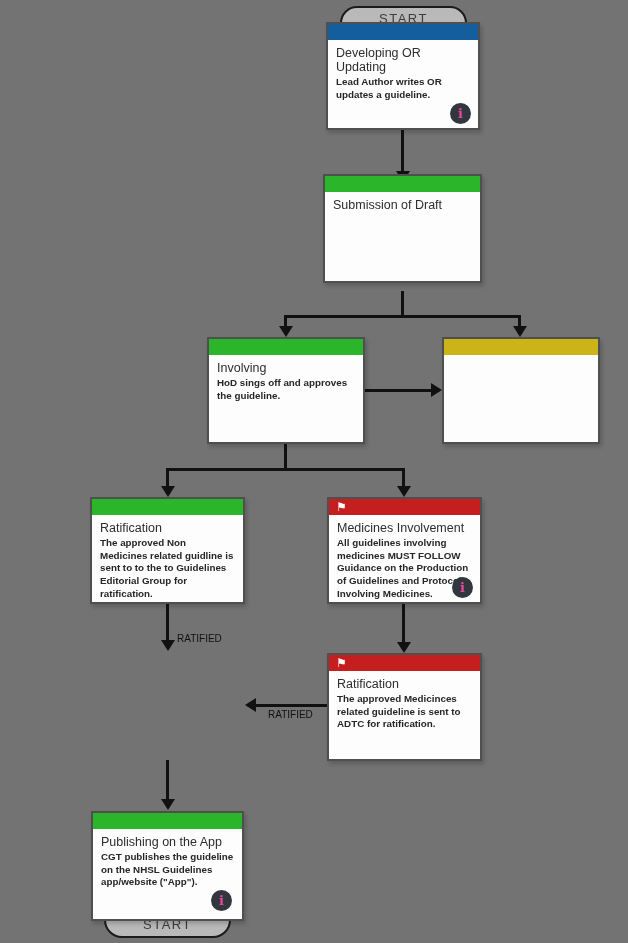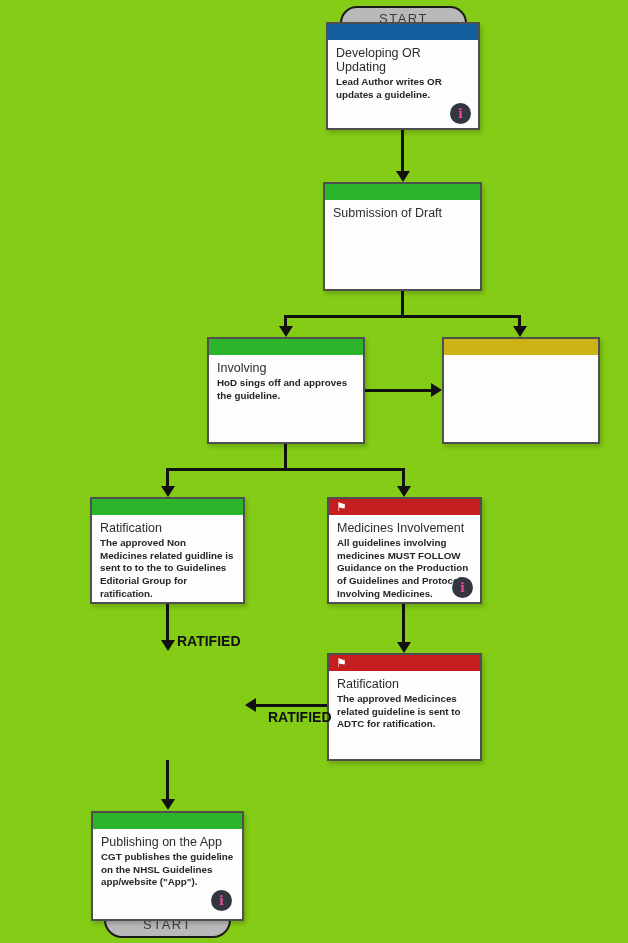--- a/index.html
+++ b/index.html
@@ -1,16 +1,16 @@
 <!DOCTYPE html>
 <html><head>
 <meta charset="utf-8">
 <style>
   html,body{margin:0;padding:0;background:#f7f7f7;font-family:"Liberation Sans",sans-serif;}
-  #canvas{position:relative;width:628px;height:943px;background:#84cc16;overflow:hidden;}
+  #canvas{position:relative;width:628px;height:943px;background:#737373;overflow:hidden;}
 
   .node{position:absolute;background:#fdfdfd;border:2px solid #4f4f4f;
         box-shadow:2px 3px 4px rgba(0,0,0,.18);z-index:2;box-sizing:border-box;}
   .hdr{height:16px;width:100%;position:relative;}
   .flag{position:absolute;left:7px;top:0;line-height:16px;font-size:12px;color:#ffffff;}
   .node-body{padding:2px 8px 0 8px;}
   .node-title{font-size:12.5px;font-weight:400;color:#2d2d2d;margin:4px 0 2px 0;}
   .node-text{font-size:9.8px;font-weight:bold;color:#262626;line-height:1.3;}
   .info{position:absolute;width:21px;height:21px;border-radius:50%;background:#31363f;
         color:#e8489a;font-weight:bold;text-align:center;line-height:21px;font-size:13px;
@@ -20,21 +20,21 @@
         border-radius:18px;z-index:1;box-sizing:border-box;text-align:center;
         color:#3c3c3c;font-size:13px;letter-spacing:1.5px;}
   .pill-start{left:340px;top:6px;height:34px;padding-top:3px;}
   .pill-finish{left:104px;top:898px;height:40px;display:flex;align-items:flex-end;justify-content:center;padding-bottom:4px;}
 
   .vl,.hl{position:absolute;background:#111;z-index:1;}
   .ah{position:absolute;width:0;height:0;z-index:1;}
   .ah-down{border-left:7px solid transparent;border-right:7px solid transparent;border-top:11px solid #111;}
   .ah-right{border-top:7px solid transparent;border-bottom:7px solid transparent;border-left:11px solid #111;}
   .ah-left{border-top:7px solid transparent;border-bottom:7px solid transparent;border-right:11px solid #111;}
-  .edge-label{position:absolute;font-size:14px;font-weight:bold;color:#111;z-index:3;text-align:center;}
+  .edge-label{position:absolute;font-size:10px;font-weight:normal;color:#111;z-index:3;text-align:center;}
 </style>
 </head>
 <body>
 
 <div id="canvas">
 
   <div class="pill pill-start">
     <span>START</span>
   </div>
   <div class="pill pill-finish">
@@ -43,21 +43,21 @@
 
   <div class="node" style="left:326px;top:22px;width:154px;height:108px">
     <div class="hdr" style="background-color: rgb(20, 94, 158);"></div>
     <div class="node-body">
       <div class="node-title">Developing OR Updating</div>
       <div class="node-text">Lead Author writes OR updates a guideline.</div>
     </div>
     <div class="info">i</div>
   </div>
 
-  <div class="node" style="left:323px;top:182px;width:159px;height:109px">
+  <div class="node" style="left:323px;top:174px;width:159px;height:109px">
     <div class="hdr" style="background-color: rgb(42, 181, 42);"></div>
     <div class="node-body">
       <div class="node-title">Submission of Draft</div>
     </div>
   </div>
 
   <div class="node" style="left:207px;top:337px;width:158px;height:107px">
     <div class="hdr" style="background-color: rgb(42, 181, 42);"></div>
     <div class="node-body">
       <div class="node-title">Involving</div>

